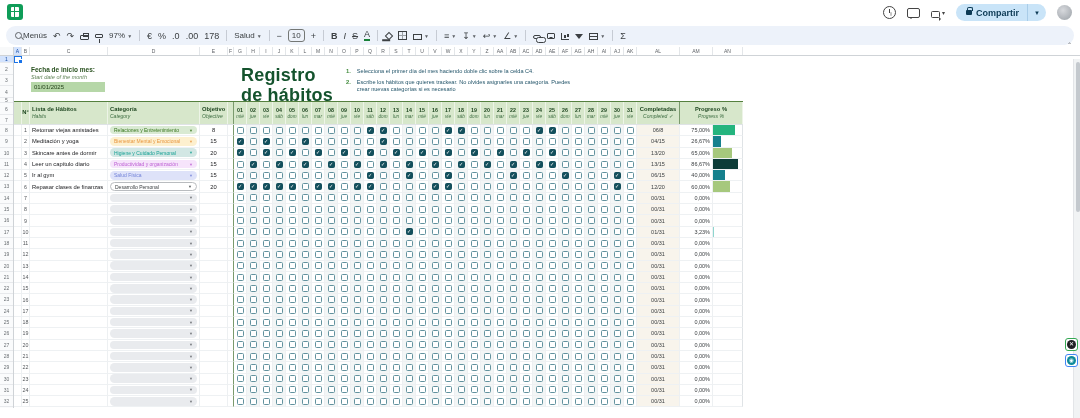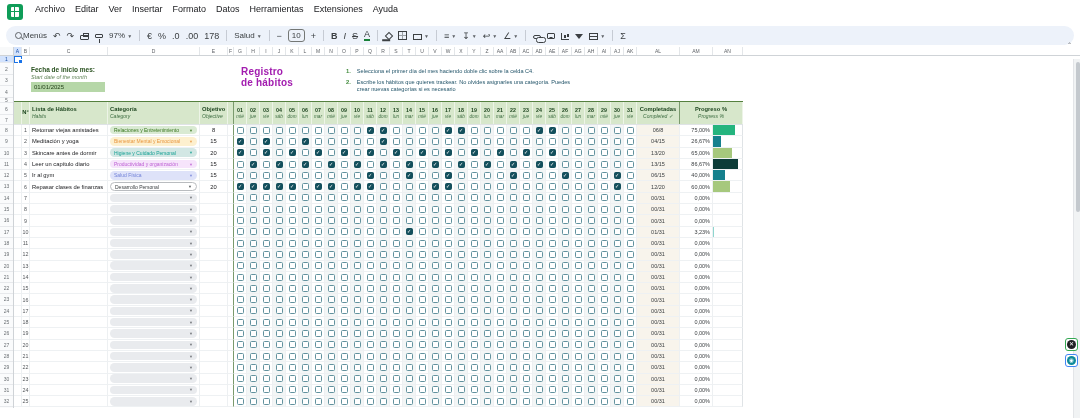--- a/index.html
+++ b/index.html
@@ -92,21 +92,21 @@
   .content { position:relative; width:729px; }
 
   
   .hdr-region { position:relative; height:69px; border-bottom:1px solid #dfe3e6; }
   .a1cell { position:absolute; left:0; top:0; width:8px; height:7px; border:1.4px solid #1a73e8; background:#fff; }
   .a1cell::after { content:""; position:absolute; right:-2px; bottom:-2px; width:3px; height:3px; background:#1a73e8; border:1px solid #fff; }
   .fecha { position:absolute; left:17px; top:10px; }
   .fecha-label { font-size:6.5px; font-weight:bold; color:#29511f; }
   .fecha-sub { font-size:5.5px; font-style:italic; color:#63855a; margin-top:1px; }
   .fecha-value { margin-top:2px; width:74px; height:10px; background:#b6d7a8; color:#1d3b14; font-size:6px; line-height:10px; padding-left:3px; }
-  .sheet-title { position:absolute; left:227px; top:10px; font-size:10px; font-weight:bold; color:#a21caf; line-height:1.1; letter-spacing:0.2px; }
+  .sheet-title { position:absolute; left:227px; top:10px; font-size:18px; font-weight:bold; color:#14532d; line-height:1.1; letter-spacing:0.2px; }
   .instructions { position:absolute; left:332px; top:12px; width:238px; }
   .instr { display:flex; gap:6px; margin-bottom:3px; }
   .instr-num { font-size:5.8px; font-weight:bold; color:#3f8a3a; flex:none; }
   .instr-text { font-size:5.6px; color:#25566b; line-height:1.35; }
 
   
   .band { position:absolute; left:0; right:0; bottom:0; height:23px; background:#d7e7cb; border-top:1.5px solid #55803f; display:flex; }
   .bcell { flex:none; display:flex; flex-direction:column; justify-content:center; overflow:hidden; border-right:1px solid rgba(255,255,255,.55); }
   .b-main { font-size:5.8px; font-weight:bold; color:#1e4620; line-height:1.25; padding-left:2px; white-space:nowrap; }
   .b-sub  { font-size:5px; font-style:italic; color:#3a6b3f; line-height:1.25; padding-left:2px; white-space:nowrap; }
@@ -156,31 +156,36 @@
   .fbtn-ext .dot { width:9px; height:9px; border-radius:50%; background:#0e8a99; color:#fff; font-size:5.5px; line-height:9px; text-align:center; }
 </style>
 </head>
 <body>
 
 <div class="app">
 
   <div class="titlebar">
     <div class="logo"></div>
     <div class="file-meta">
-      <div class="menu-row" id="menubar">
-          <span class="menu-item">Archivo</span>
-          <span class="menu-item">Editar</span>
-          <span class="menu-item">Ver</span>
-          <span class="menu-item">Insertar</span>
-          <span class="menu-item">Formato</span>
-          <span class="menu-item">Datos</span>
-          <span class="menu-item">Herramientas</span>
-          <span class="menu-item">Extensiones</span>
-          <span class="menu-item">Ayuda</span>
-        </div>
+    </div>
+    <div class="tb-right">
+      <span class="tico ico-clock"></span>
+      <span class="tico ico-chat"></span>
+      <span class="cam-wrap">
+          <span class="tico ico-cam"></span>
+          <span>▾</span>
+        </span>
+      <span class="share-wrap">
+        <button class="share-btn">
+          <span class="lockico"></span>
+          <span>Compartir</span>
+        </button>
+        <span class="share-dd">▼</span>
+      </span>
+      <span class="avatar"></span>
     </div>
   </div>
 
   <div class="toolbar" id="toolbar">
       <span class="t-item">
         <i class="ci ci-search"></i>
         <span class="t-label">Menús</span>
       </span>
       <span class="t-item">
         <span class="t-glyph">↶</span>

